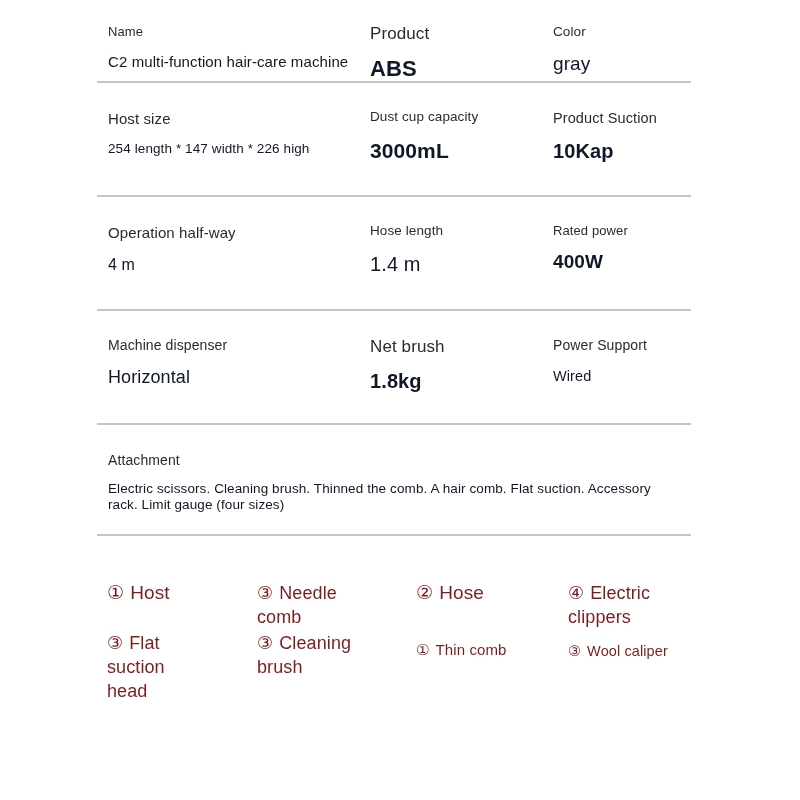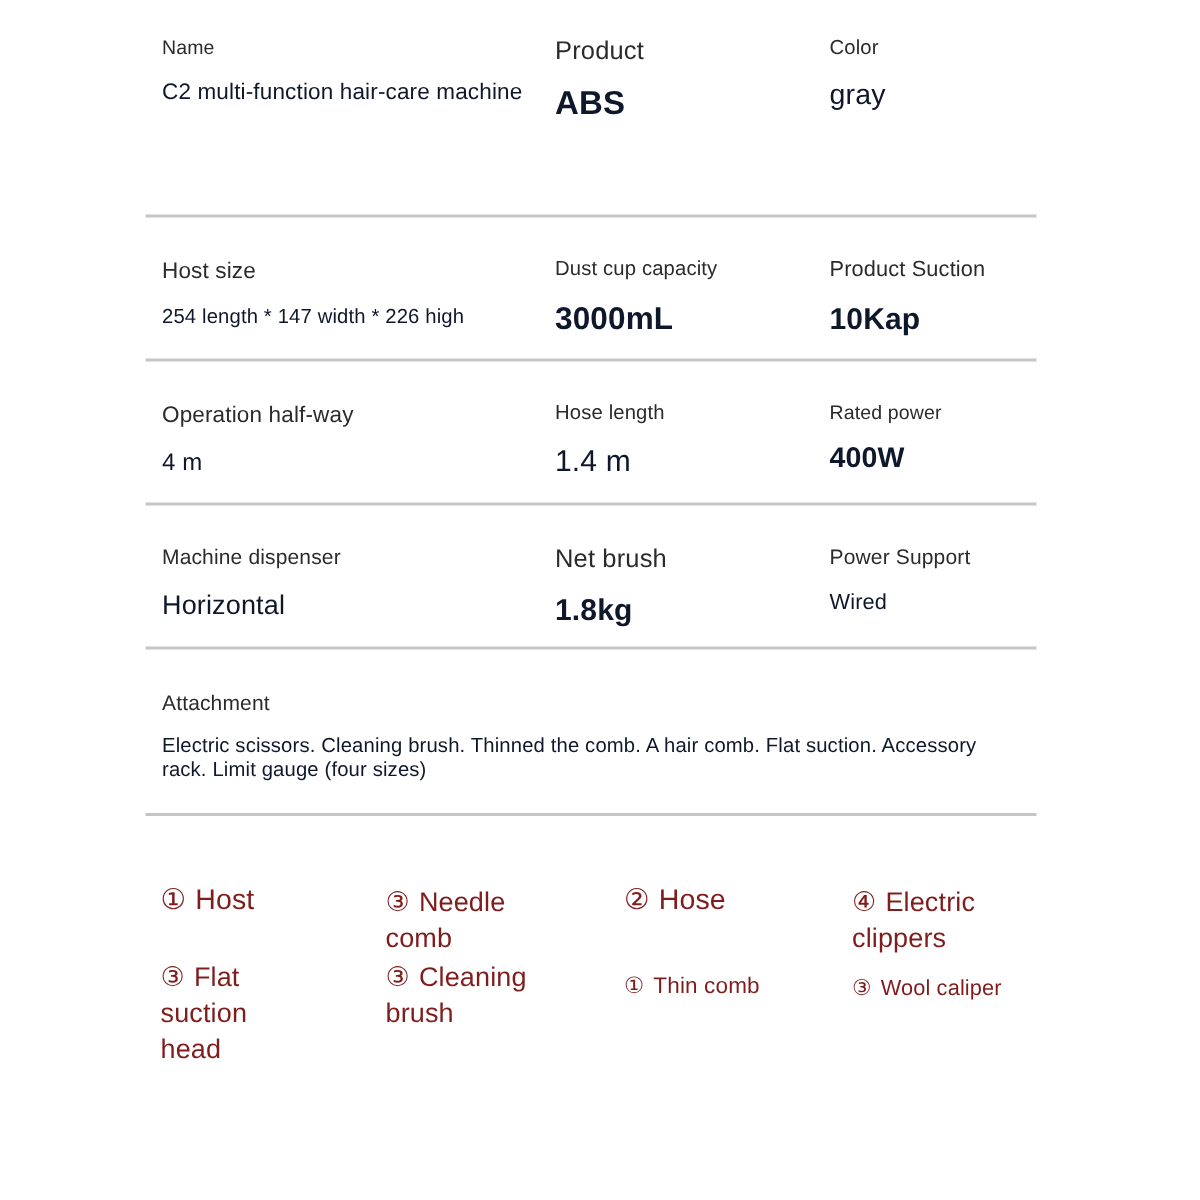--- a/index.html
+++ b/index.html
@@ -20,24 +20,24 @@
     position: absolute;
     left: 97px;
     top: 0;
     width: 594px;
   }
   .spec-row {
     box-sizing: border-box;
     display: grid;
     grid-template-columns: 262px 183px 138px;
     padding: 26px 0 0 11px;
-    height: 96px;
+    height: 114px;
     border-bottom: 2px solid #c5c5c5;
   }
-  .spec-row.first { height: 145px; padding-top: 24px; }
+  .spec-row.first { height: 83px; padding-top: 24px; }
   .cell { min-width: 0; }
   .label { color: #2b2b2b; margin-bottom: 12px; letter-spacing: 0.1px; }
   .value { color: #0f172a; letter-spacing: 0.1px; }
 
   
   .fs13  { font-size: 13px;   line-height: 1.25; }
   .fs135 { font-size: 13.5px; line-height: 1.25; }
   .fs14  { font-size: 14px;   line-height: 1.25; }
   .fs145 { font-size: 14.5px; line-height: 1.25; }
   .fs15  { font-size: 15px;   line-height: 1.3;  }

